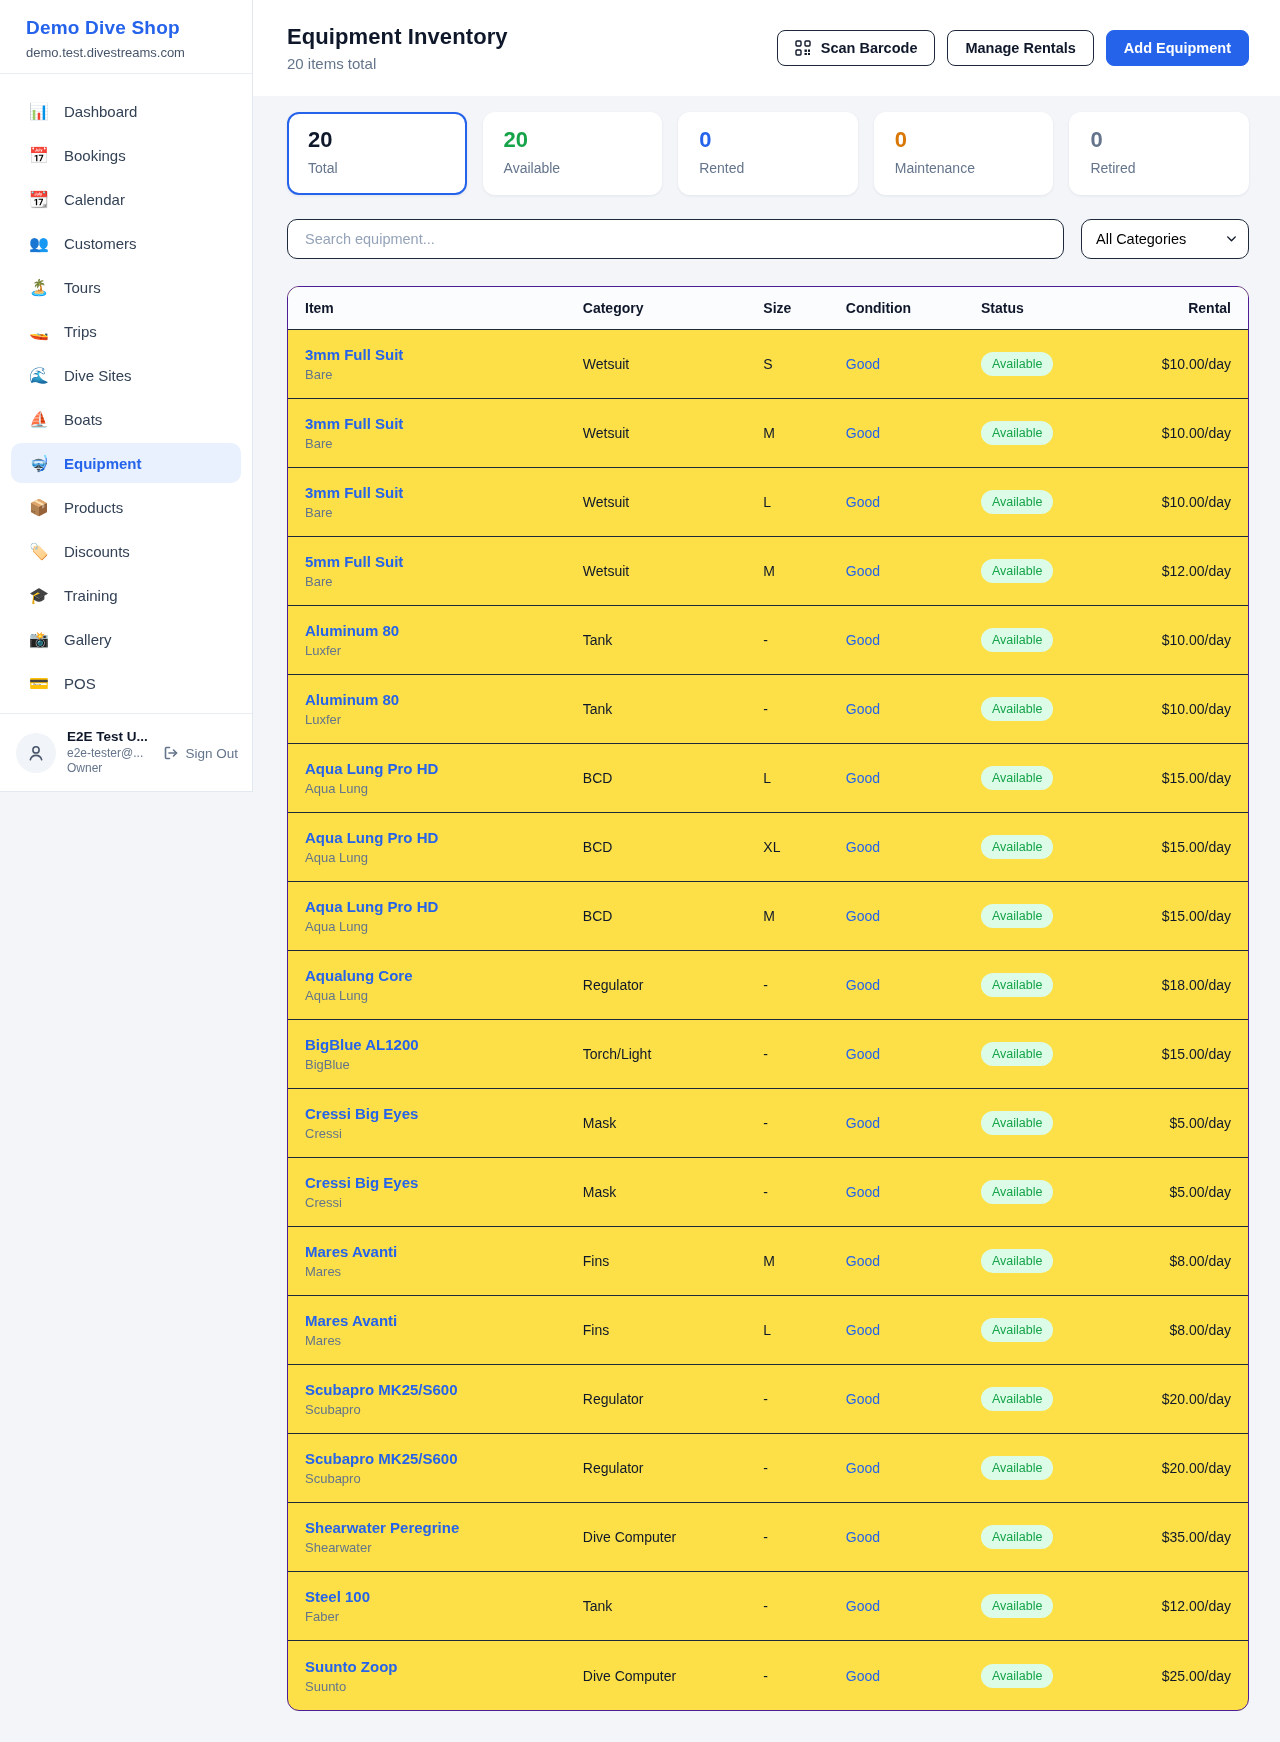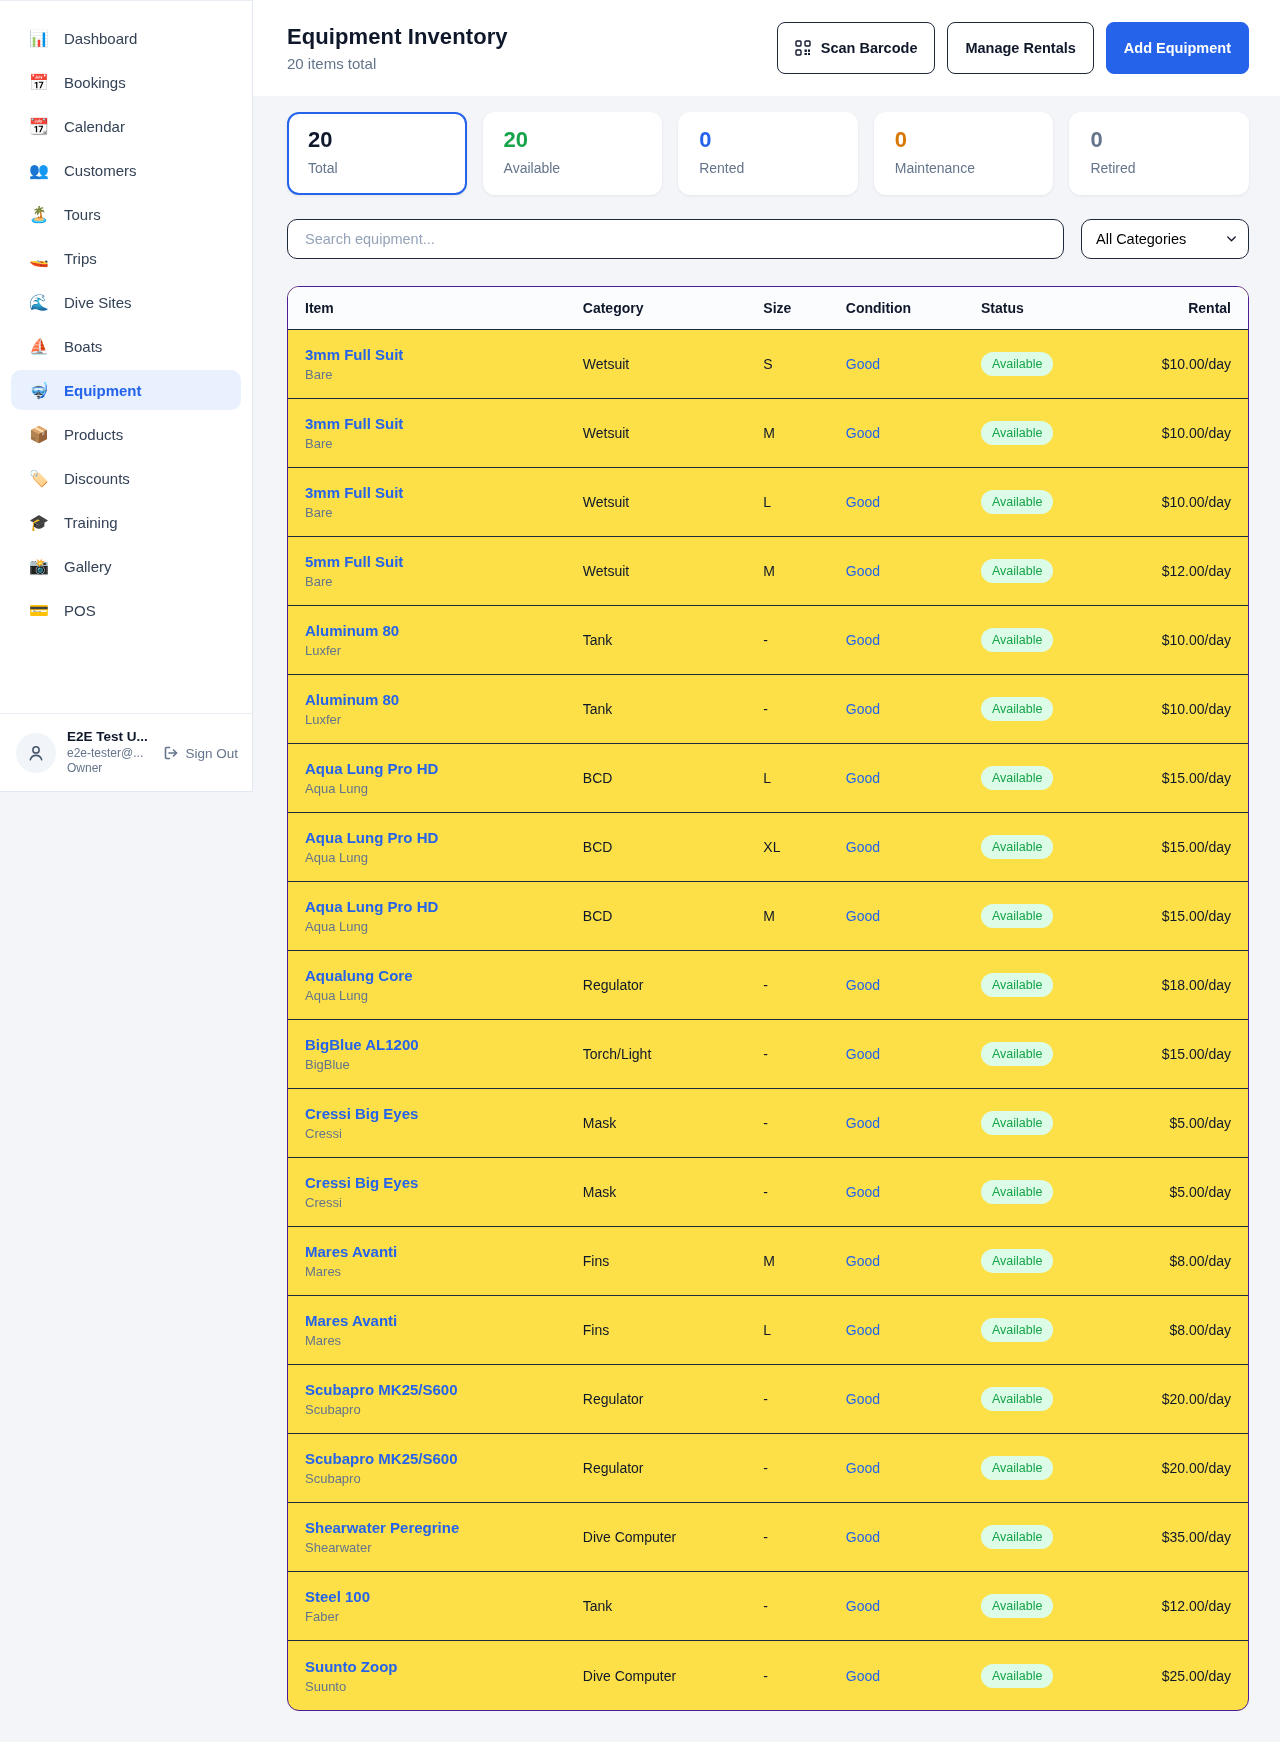--- a/index.html
+++ b/index.html
@@ -44,21 +44,21 @@
   
   .main { margin-left: 253px; height: 100%; }
   .page-header {
     height: 96px; background: #fff; display: flex; align-items: center;
     justify-content: space-between; padding: 0 31px 0 34px;
   }
   .page-title { font-size: 22px; font-weight: 800; letter-spacing: .1px; }
   .page-subtitle { font-size: 15px; color: #64748b; margin-top: 5px; }
   .actions { display: flex; gap: 12px; }
   .btn {
-    height: 52px; display: inline-flex; align-items: center; gap: 10px;
+    height: 36px; display: inline-flex; align-items: center; gap: 10px;
     padding: 0 17px; border-radius: 8px; font-size: 14.5px; font-weight: 700;
     background: #fff; border: 1.5px solid #1e293b; color: #0f172a; cursor: pointer;
     font-family: inherit;
   }
   .btn-primary { background: #2563eb; border-color: #2563eb; color: #fff; text-align: center; }
   .content { padding: 16px 31px 0 34px; }
   
   .stats-row { display: flex; gap: 16px; align-items: center; }
   .stat-card {
     flex: 1; height: 83px; background: #fff; border-radius: 12px;
@@ -109,20 +109,24 @@
     display: inline-block; background: #dcfce7; color: #16a34a;
     font-size: 12.5px; padding: 5px 11px; border-radius: 999px;
   }
   .rental { text-align: right; font-size: 14px; font-weight: 400; color: #0f172a; }
   svg { display: block; }
 </style>
 </head>
 <body>
 
 <aside class="sidebar">
+  <div class="brand">
+    <div class="brand-name">Demo Dive Shop</div>
+    <div class="brand-domain">demo.test.divestreams.com</div>
+  </div>
   <div class="side-divider"></div>
   <nav class="nav">
       <div class="nav-item">
         <span class="nav-icon">📊</span>
         <span class="nav-label">Dashboard</span>
       </div>
       <div class="nav-item">
         <span class="nav-icon">📅</span>
         <span class="nav-label">Bookings</span>
       </div>

